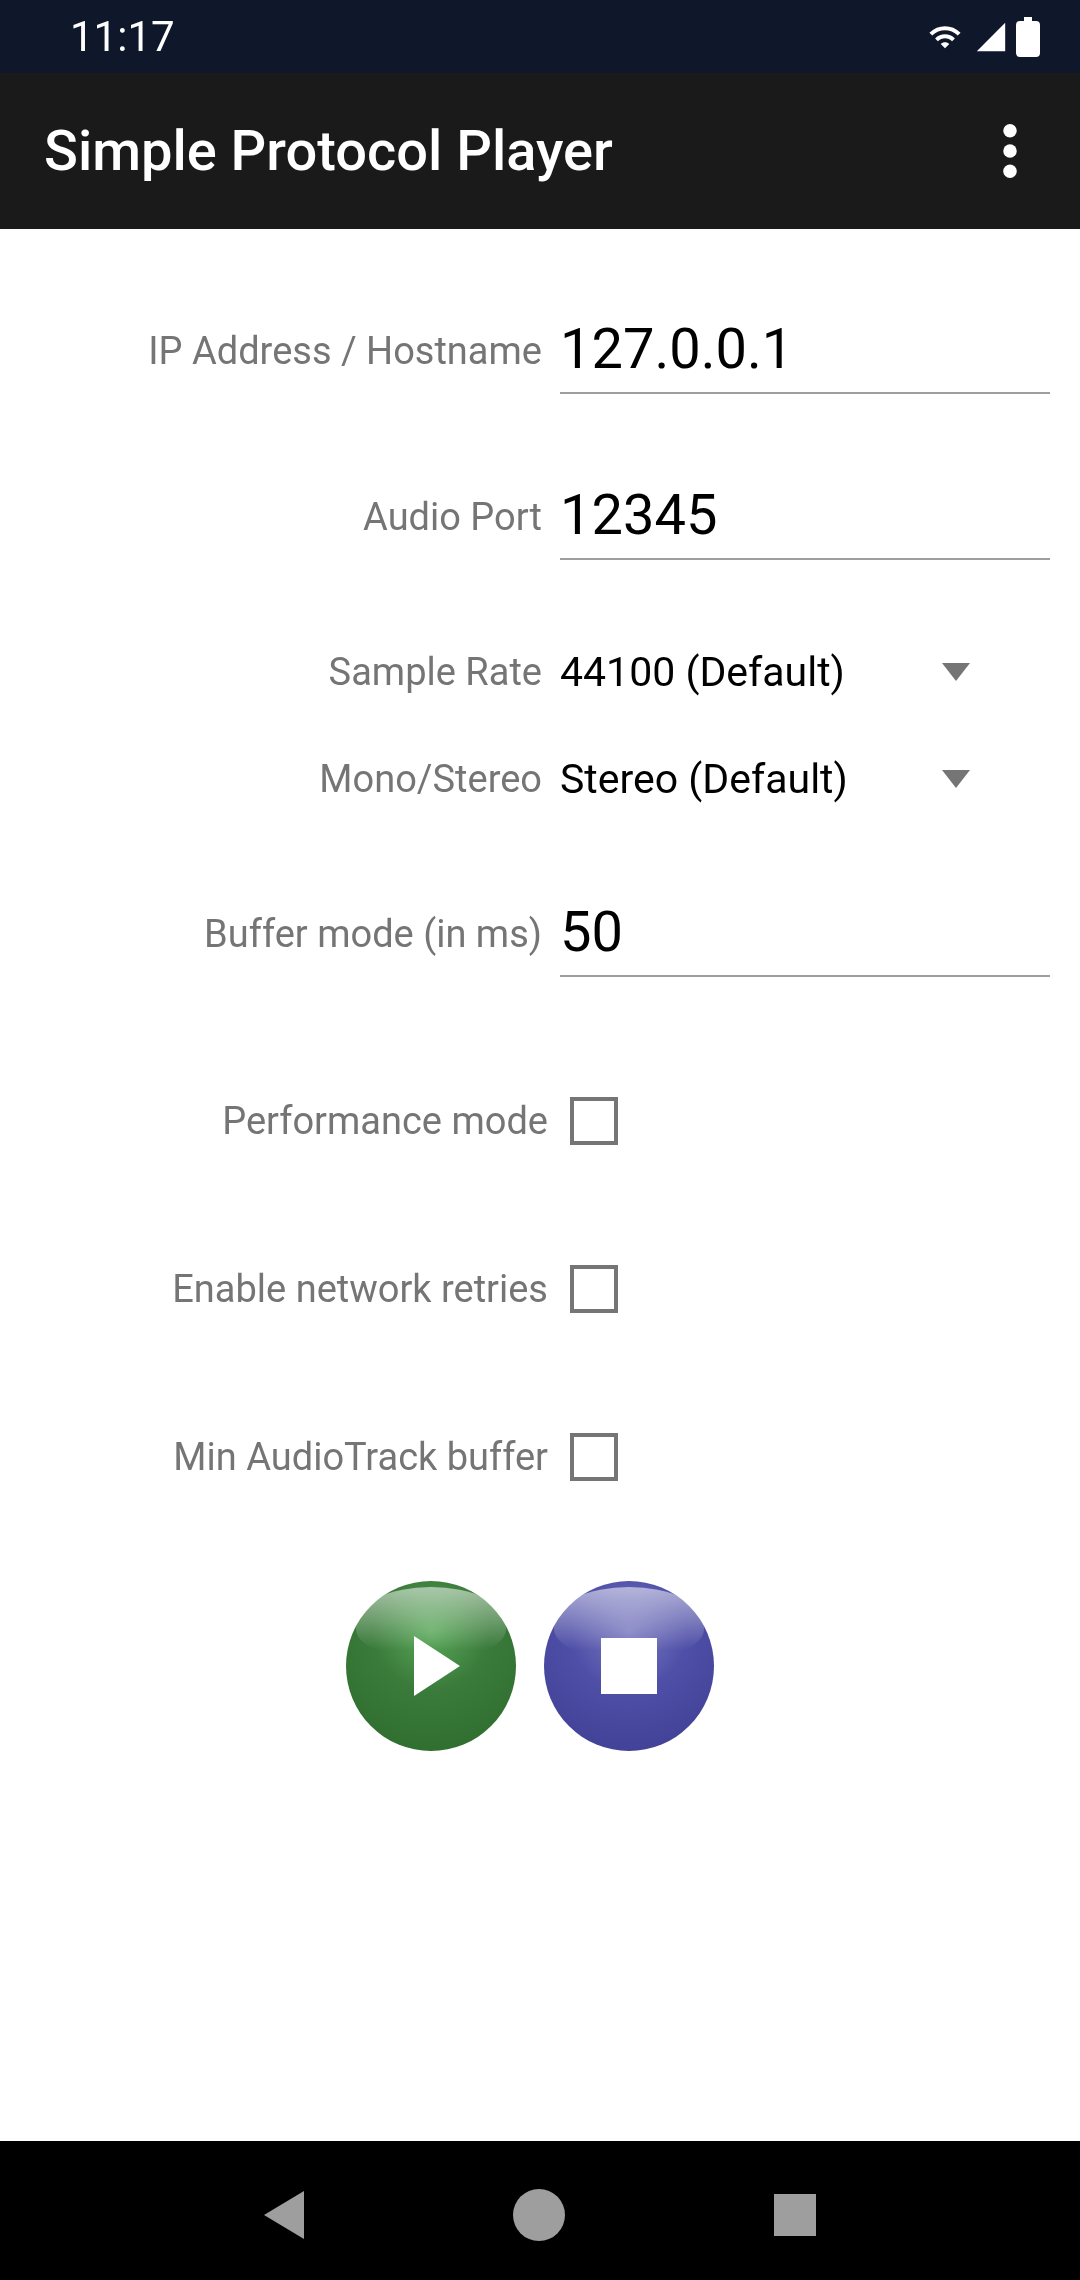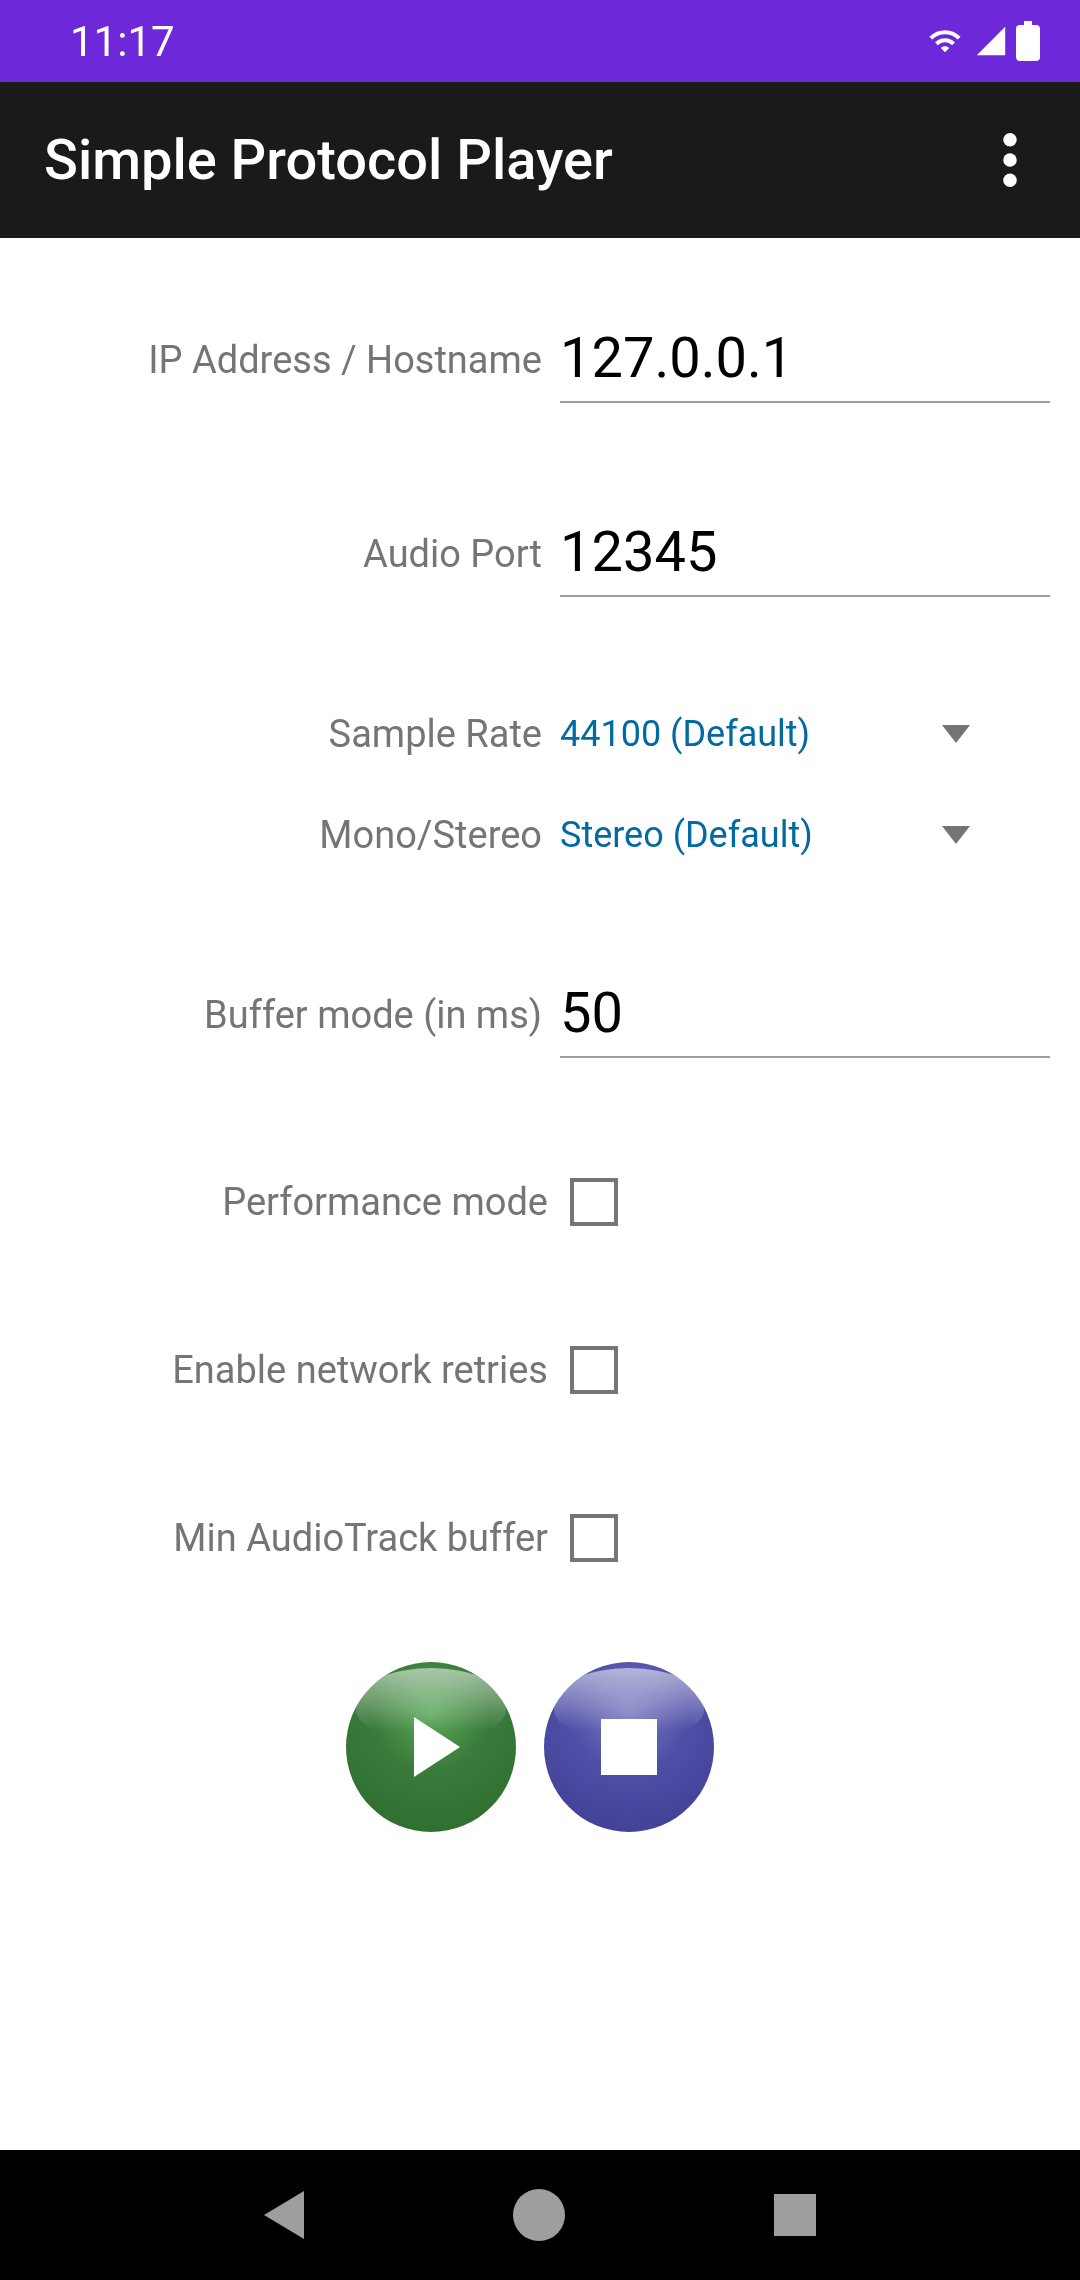--- a/index.html
+++ b/index.html
@@ -1,59 +1,59 @@
 <!DOCTYPE html>
 <html><head>
 <meta charset="utf-8">
 <style>
   * { margin: 0; padding: 0; box-sizing: border-box; }
   html, body { width: 1080px; height: 2280px; font-family: Roboto, Arial, sans-serif; background: #000; overflow: hidden; }
   
   
-  .status-bar { height: 82px; background: #6d28d9; color: #fff; display: flex; align-items: center; justify-content: space-between; padding: 0 40px 0 70px; font-size: 42px; }
+  .status-bar { height: 73px; background: #0f172a; color: #fff; display: flex; align-items: center; justify-content: space-between; padding: 0 40px 0 70px; font-size: 42px; }
   .status-time { font-weight: 400; }
   .status-icons { display: flex; align-items: center; gap: 8px; }
   .status-icons svg { fill: #fff; }
 
   
   .app-bar { height: 156px; background: #1a1a1a; color: #fff; display: flex; align-items: center; justify-content: space-between; padding: 0 40px 0 44px; gap: 40px; }
   .app-title { font-size: 56px; font-weight: 500; }
   .overflow-btn { width: 60px; height: 60px; display: flex; align-items: center; justify-content: center; }
   .overflow-btn svg { fill: #fff; }
 
   
   .content { background: #fff; height: calc(100% - 82px - 156px - 130px); padding: 79px 30px 0 30px; }
 
   
   .row { display: flex; align-items: center; margin-bottom: 40px; }
   .row.tight { margin-bottom: 18px; }
   .label-col { flex: 0 0 530px; text-align: right; padding-right: 18px; font-size: 38px; color: #757575; }
   .field-col { flex: 1; }
-  .row.gap-lg { margin-top: 108px; }
+  .row.gap-lg { margin-top: 80px; }
 
   
   .text-input {
     width: 100%;
     font-size: 56px;
     color: #000;
     border: none;
     border-bottom: 2px solid #9e9e9e;
     padding: 8px 0 10px 0;
     outline: none;
     background: transparent;
     font-family: inherit;
   }
 
   
   .spinner {
     display: flex;
     align-items: center;
     justify-content: space-between;
-    font-size: 36px;
-    color: #0369a1;
+    font-size: 41px;
+    color: #000000;
     padding: 8px 30px 8px 0;
   }
   .spinner .triangle {
     width: 0; height: 0;
     border-left: 14px solid transparent;
     border-right: 14px solid transparent;
     border-top: 18px solid #757575;
     margin-right: 50px;
   }
 

